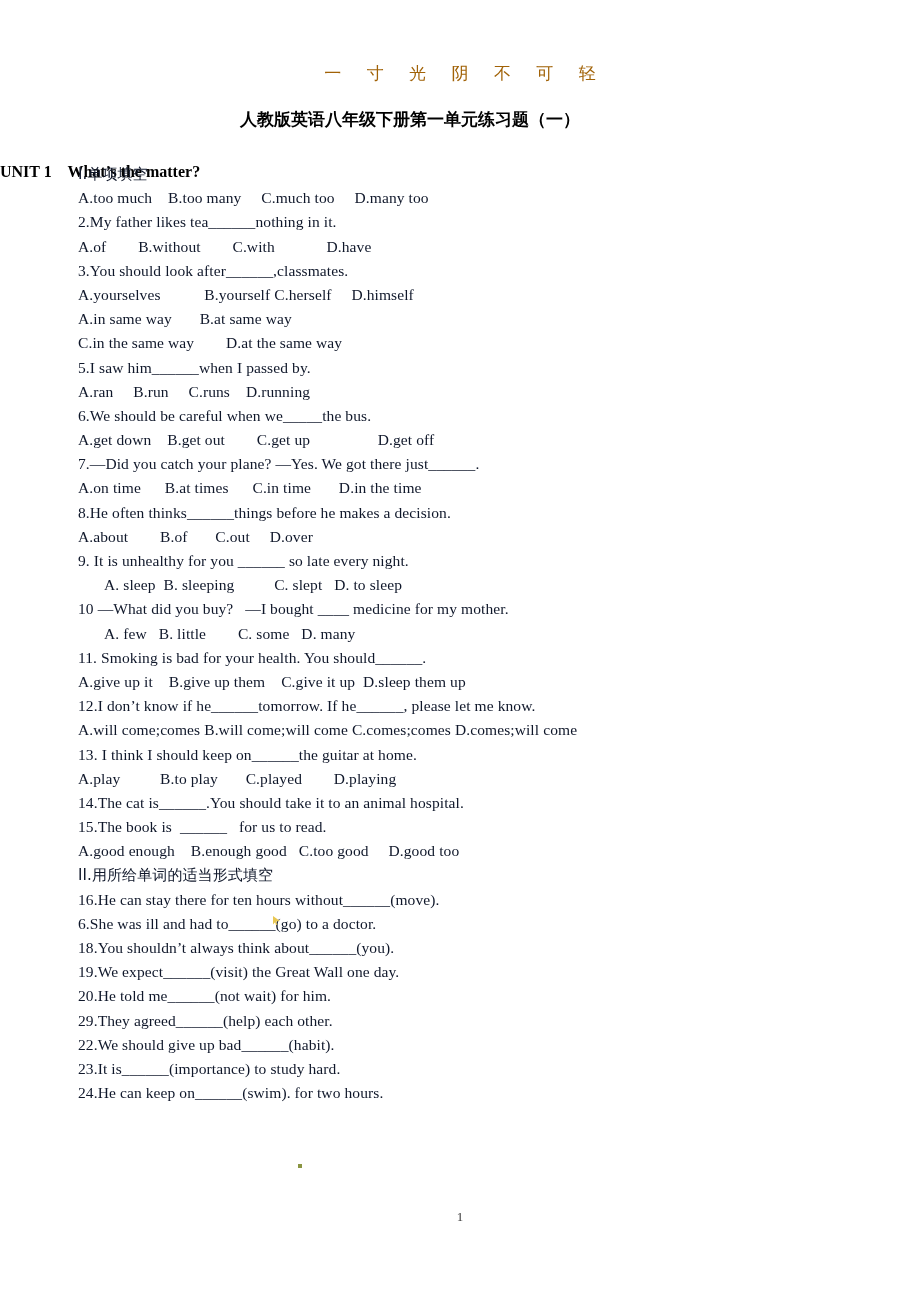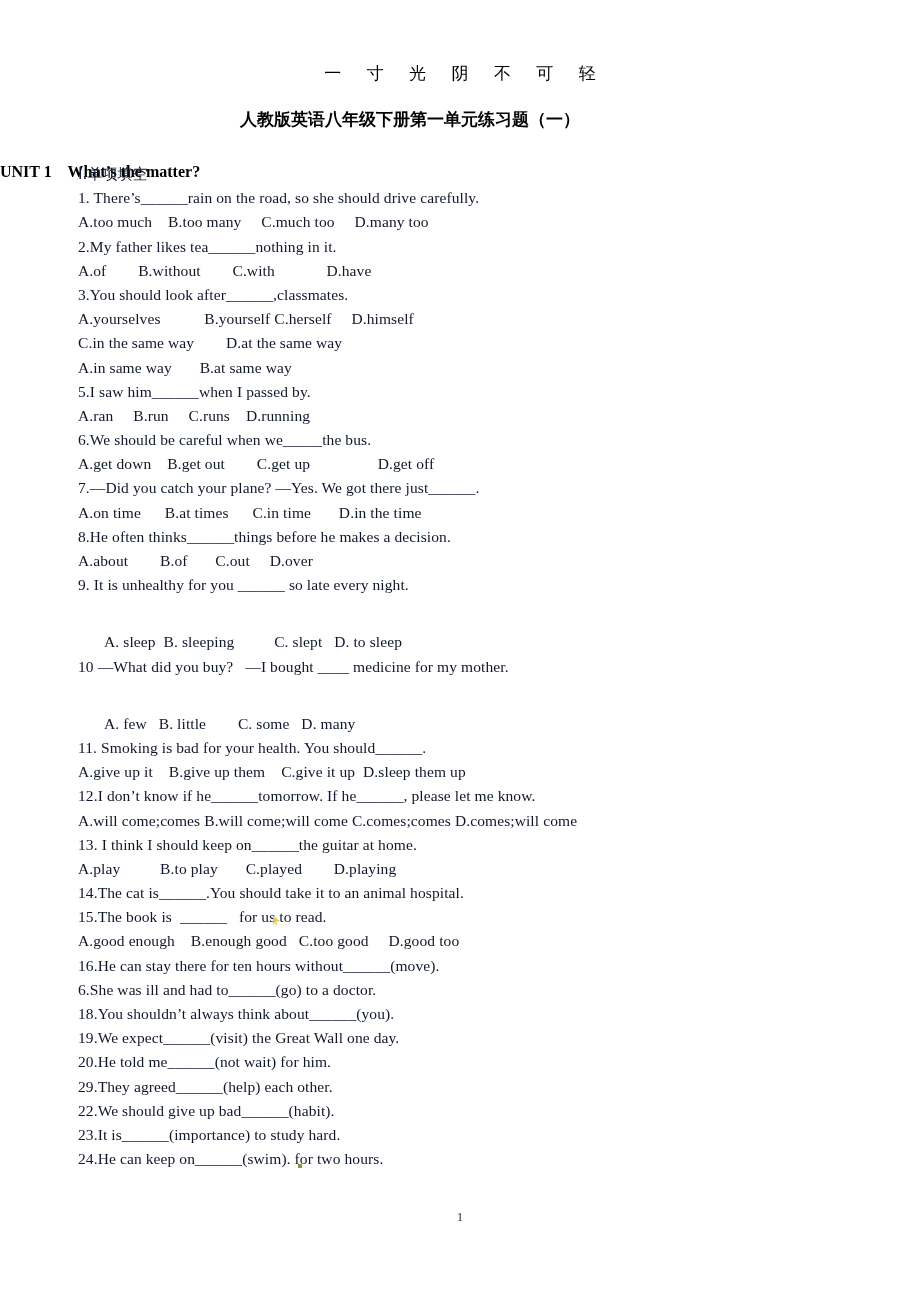--- a/index.html
+++ b/index.html
@@ -28,21 +28,21 @@
   .running-header {
     position: absolute;
     left: 0;
     top: 62px;
     width: 920px;
     text-align: center;
     font-family: "DejaVu Sans", "Liberation Sans", sans-serif;
     font-size: 17px;
     letter-spacing: 10px;
     text-indent: 10px;
-    color: #000000;
+    color: #a16207;
     white-space: pre;
     line-height: 22px;
   }
 
   
   .doc-title {
     position: absolute;
     left: 0;
     top: 108px;
     width: 820px;
@@ -84,21 +84,20 @@
     color: #0f172a;
     white-space: pre;
     letter-spacing: 0.1px;
   }
   .line.cn {
     font-family: "DejaVu Sans", "Liberation Sans", sans-serif;
     font-size: 15px;
   }
   .line.indent {
     padding-left: 26px;
-    margin-top: 33px;
   }
 
   
   .cursor-artifact {
     position: absolute;
     left: 273px;
     top: 916px;
     width: 7px;
     height: 9px;
     background: #e8c44a;
@@ -133,28 +132,27 @@
 <div class="page">
 
   <div class="running-header">一 寸 光 阴 不 可 轻</div>
 
   <div class="doc-title">人教版英语八年级下册第一单元练习题（一）</div>
 
   <div class="doc-subtitle">UNIT 1    What’s the matter?</div>
 
   <div class="body-block" id="body-block">
       <div class="line cn">I.单项填空</div>
-      <div class="line">1. There’s______rain on the road, so she should drive carefully.</div>
       <div class="line">A.too much    B.too many     C.much too     D.many too</div>
       <div class="line">2.My father likes tea______nothing in it.</div>
       <div class="line">A.of        B.without        C.with             D.have</div>
       <div class="line">3.You should look after______,classmates.</div>
       <div class="line">A.yourselves           B.yourself C.herself     D.himself</div>
+      <div class="line">A.in same way       B.at same way</div>
       <div class="line">C.in the same way        D.at the same way</div>
-      <div class="line">A.in same way       B.at same way</div>
       <div class="line">5.I saw him______when I passed by.</div>
       <div class="line">A.ran     B.run     C.runs    D.running</div>
       <div class="line">6.We should be careful when we_____the bus.</div>
       <div class="line">A.get down    B.get out        C.get up                 D.get off</div>
       <div class="line">7.—Did you catch your plane? —Yes. We got there just______.</div>
       <div class="line">A.on time      B.at times      C.in time       D.in the time</div>
       <div class="line">8.He often thinks______things before he makes a decision.</div>
       <div class="line">A.about        B.of       C.out     D.over</div>
       <div class="line">9. It is unhealthy for you ______ so late every night.</div>
       <div class="line indent">A. sleep  B. sleeping          C. slept   D. to sleep</div>
@@ -162,20 +160,21 @@
       <div class="line indent">A. few   B. little        C. some   D. many</div>
       <div class="line">11. Smoking is bad for your health. You should______.</div>
       <div class="line">A.give up it    B.give up them    C.give it up  D.sleep them up</div>
       <div class="line">12.I don’t know if he______tomorrow. If he______, please let me know.</div>
       <div class="line">A.will come;comes B.will come;will come C.comes;comes D.comes;will come</div>
       <div class="line">13. I think I should keep on______the guitar at home.</div>
       <div class="line">A.play          B.to play       C.played        D.playing</div>
       <div class="line">14.The cat is______.You should take it to an animal hospital.</div>
       <div class="line">15.The book is  ______   for us to read.</div>
       <div class="line">A.good enough    B.enough good   C.too good     D.good too</div>
+      <div class="line cn">II.用所给单词的适当形式填空</div>
       <div class="line">16.He can stay there for ten hours without______(move).</div>
       <div class="line">6.She was ill and had to______(go) to a doctor.</div>
       <div class="line">18.You shouldn’t always think about______(you).</div>
       <div class="line">19.We expect______(visit) the Great Wall one day.</div>
       <div class="line">20.He told me______(not wait) for him.</div>
       <div class="line">29.They agreed______(help) each other.</div>
       <div class="line">22.We should give up bad______(habit).</div>
       <div class="line">23.It is______(importance) to study hard.</div>
       <div class="line">24.He can keep on______(swim). for two hours.</div>
     </div>

